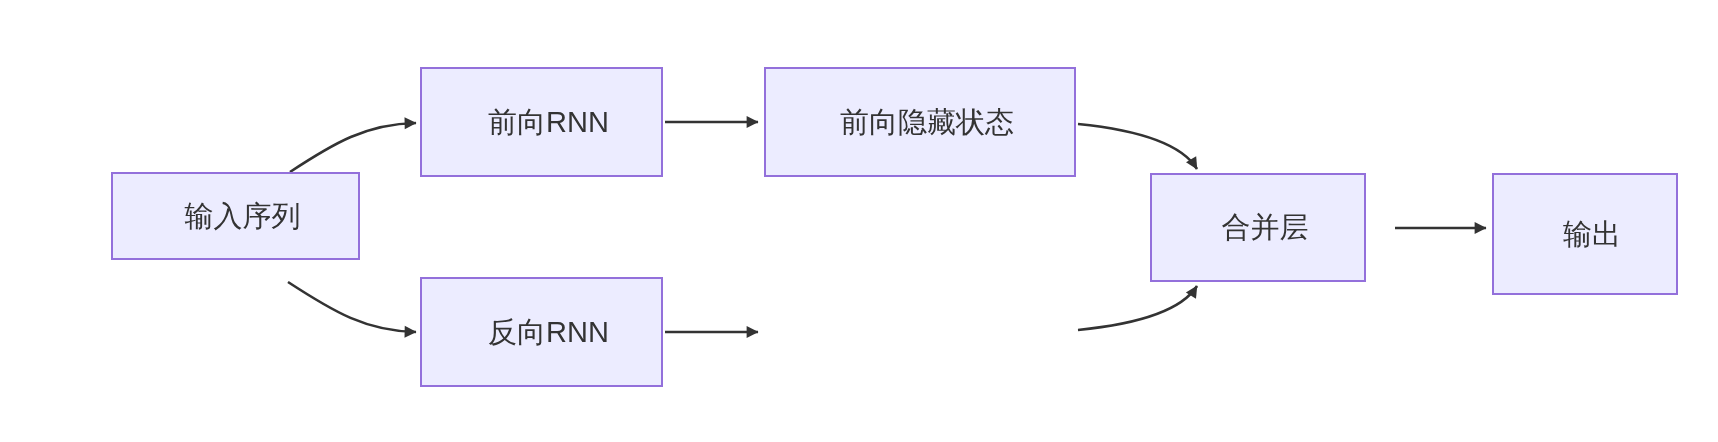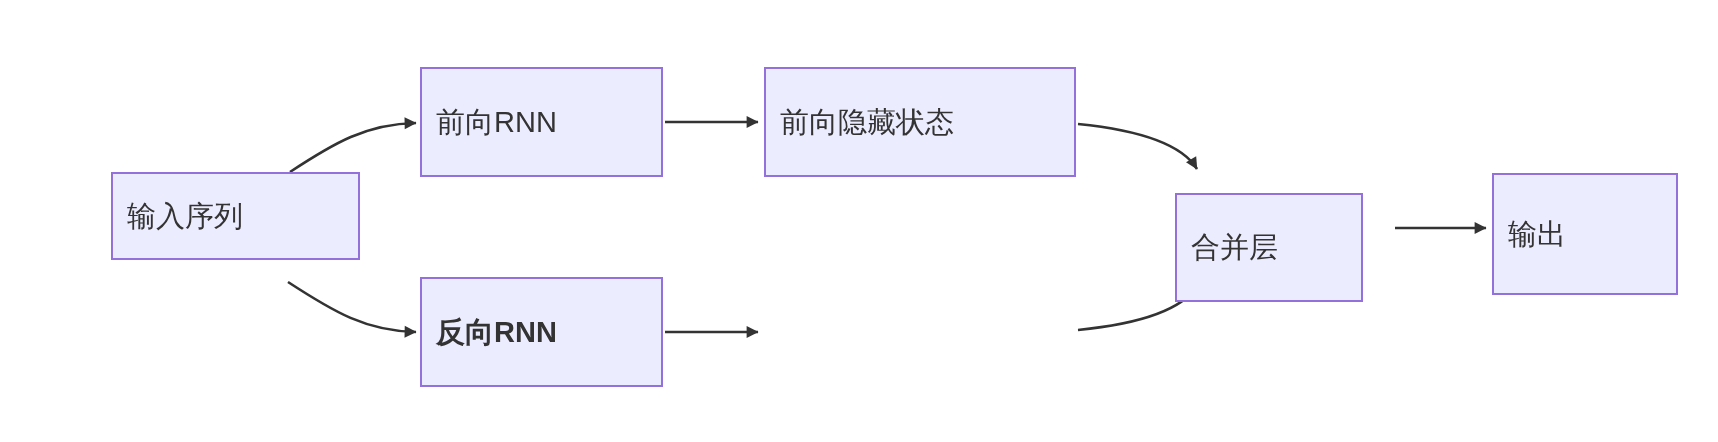--- a/index.html
+++ b/index.html
@@ -38,33 +38,34 @@
     fill: var(--edge-color);
     stroke: none;
   }
   .node {
     position: absolute;
     background: var(--node-fill);
     border: 2px solid var(--node-border);
     color: var(--text-color);
     display: flex;
     align-items: center;
+    justify-content: center;
     font-size: 29px;
     line-height: 1.2;
     text-align: center;
     white-space: nowrap;
     padding-left: 14px;
   }
   
   .n-input      { left: 71px;   top: 172px; width: 249px; height: 88px; margin-left: 40px; }
   .n-fwd-rnn    { left: 420px;  top: 67px;  width: 243px; height: 110px; }
   .n-fwd-hidden { left: 764px;  top: 67px;  width: 312px; height: 110px; }
-  .n-bwd-rnn    { left: 420px;  top: 277px; width: 243px; height: 110px; font-weight: bold; }
+  .n-bwd-rnn    { left: 420px;  top: 277px; width: 243px; height: 110px; }
   .n-bwd-hidden { left: 764px;  top: 277px; width: 312px; height: 110px; }
-  .n-merge      { left: 1175px; top: 173px; width: 188px; height: 109px; margin-top: 20px; }
+  .n-merge      { left: 1150px; top: 173px; width: 216px; height: 109px; }
   .n-output     { left: 1492px; top: 173px; width: 186px; height: 122px; }
 </style>
 </head>
 <body>
 
 <div class="canvas">
 
   <svg class="edges-layer" viewBox="0 0 1718 442" xmlns="http://www.w3.org/2000/svg">
     <defs>
       <marker id="arrow" viewBox="0 0 12 12" refX="11" refY="6" markerWidth="15" markerHeight="13" markerUnits="userSpaceOnUse" orient="auto">

